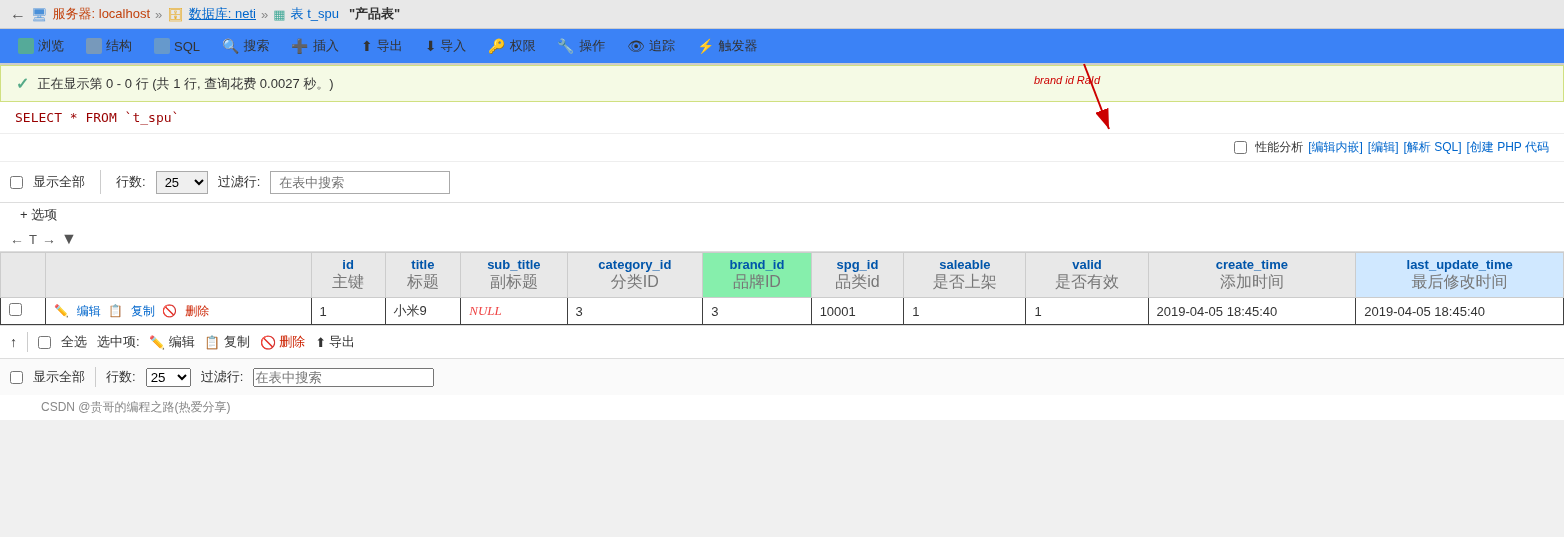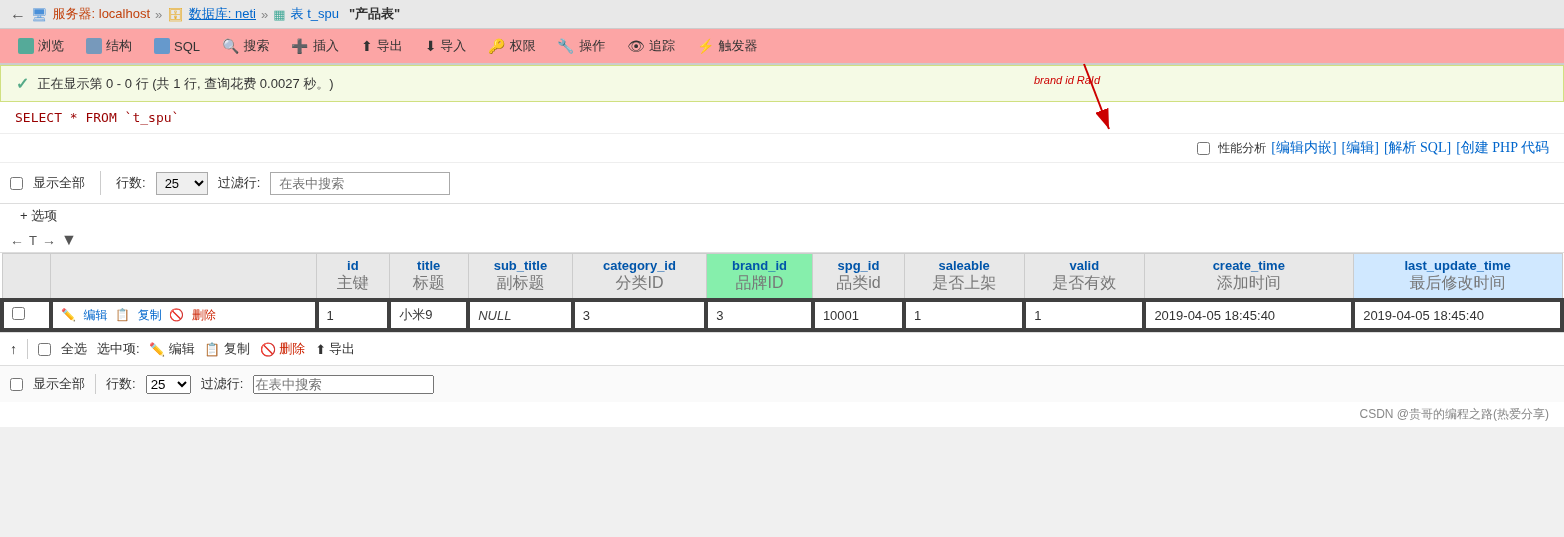--- a/index.html
+++ b/index.html
@@ -11,21 +11,21 @@
       border-bottom: 1px solid #ccc;
       padding: 5px 10px;
       display: flex;
       align-items: center;
       gap: 5px;
       font-size: 13px;
     }
 
     
     .toolbar {
-      background: #fca5a5;
+      background: #3b82f6;
       border-bottom: 2px solid #ccc;
       padding: 4px 8px;
       display: flex;
       align-items: center;
       gap: 2px;
     }
     .toolbar-btn {
       display: flex;
       align-items: center;
       gap: 4px;
@@ -150,27 +150,27 @@
       font-weight: bold;
       color: #0055aa;
       font-size: 13px;
     }
     .data-table th .col-sub {
       font-size: 16px;
       color: #777;
       font-weight: normal;
     }
     .data-table td {
-      border: 4px solid #404040;
+      border: 1px solid #404040;
       padding: 4px 8px;
       white-space: nowrap;
       vertical-align: middle;
     }
     .data-table td.actions { min-width: 160px; }
-    .data-table td.null-val { color: #404040; font-style: italic; }
+    .data-table td.null-val { color: #ef4444; font-style: italic; font-family: Liberation Serif, serif; }
 
     .action-link {
       color: #0066cc;
       text-decoration: none;
       font-size: 12px;
       cursor: pointer;
       margin-right: 4px;
       display: inline-flex;
       align-items: center;
       gap: 2px;
@@ -201,42 +201,42 @@
     
     .footer-controls {
       padding: 8px 10px;
       display: flex;
       align-items: center;
       gap: 10px;
       border-top: 1px solid #ddd;
       background: #fafafa;
     }
     .watermark {
-      text-align: right;
+      text-align: left;
       padding: 4px 15px;
       font-size: 12px;
       color: #888;
       margin-left: 26px;
     }
 
     
     .nav-sort-row {
       padding: 3px 10px;
       display: flex;
       align-items: center;
       gap: 5px;
       color: #555;
       font-size: 13px;
     }
     .nav-arr { cursor: pointer; font-size: 14px; color: #555; }
 
     
     input[type="checkbox"] { cursor: pointer; }
 
-    .bracket-link { color: #0066cc; text-decoration: none; font-size: 14px; font-family: Liberation Serif, serif; }
+    .bracket-link { color: #0066cc; text-decoration: none; font-size: 12px; }
   </style>
 </head>
 <body>
 
 <div class="breadcrumb-bar">
   <span style="font-size:16px; cursor:pointer; color:#555;">←</span>
   <span style="color:#4a90d9;">🖥</span>
   <span style="color:#c2410c; cursor:pointer;">服务器: localhost</span>
   <span style="color:#888;">»</span>
   <span style="color:#e8a000;">🗄</span>

